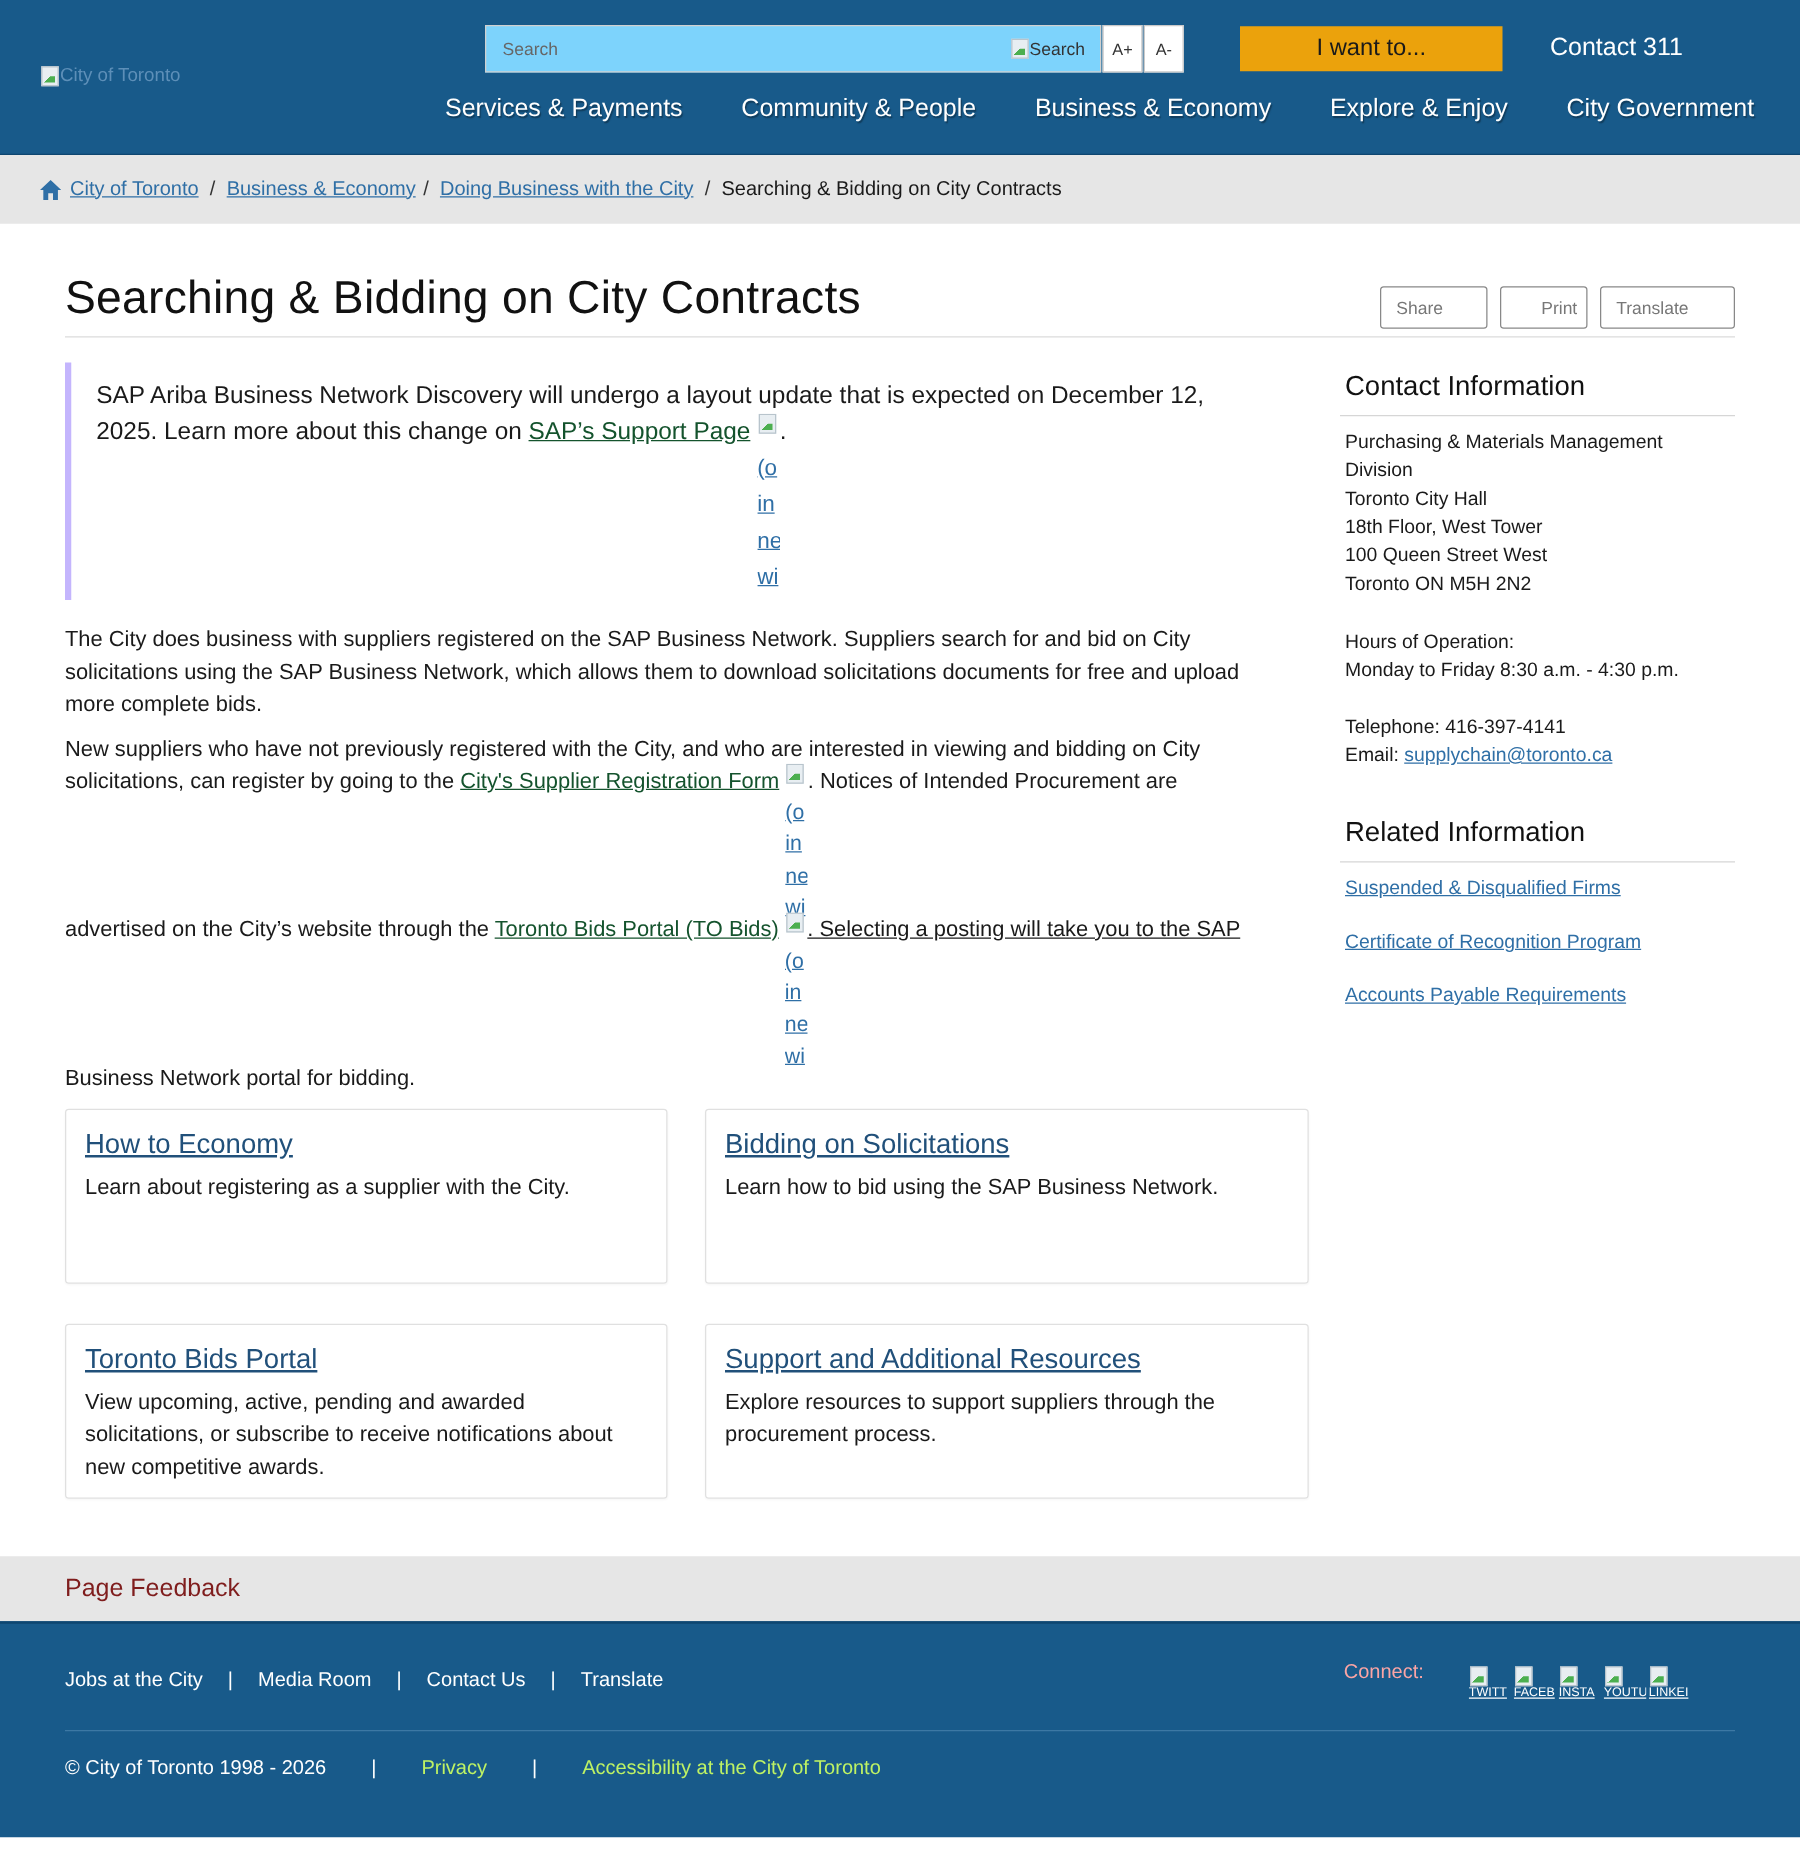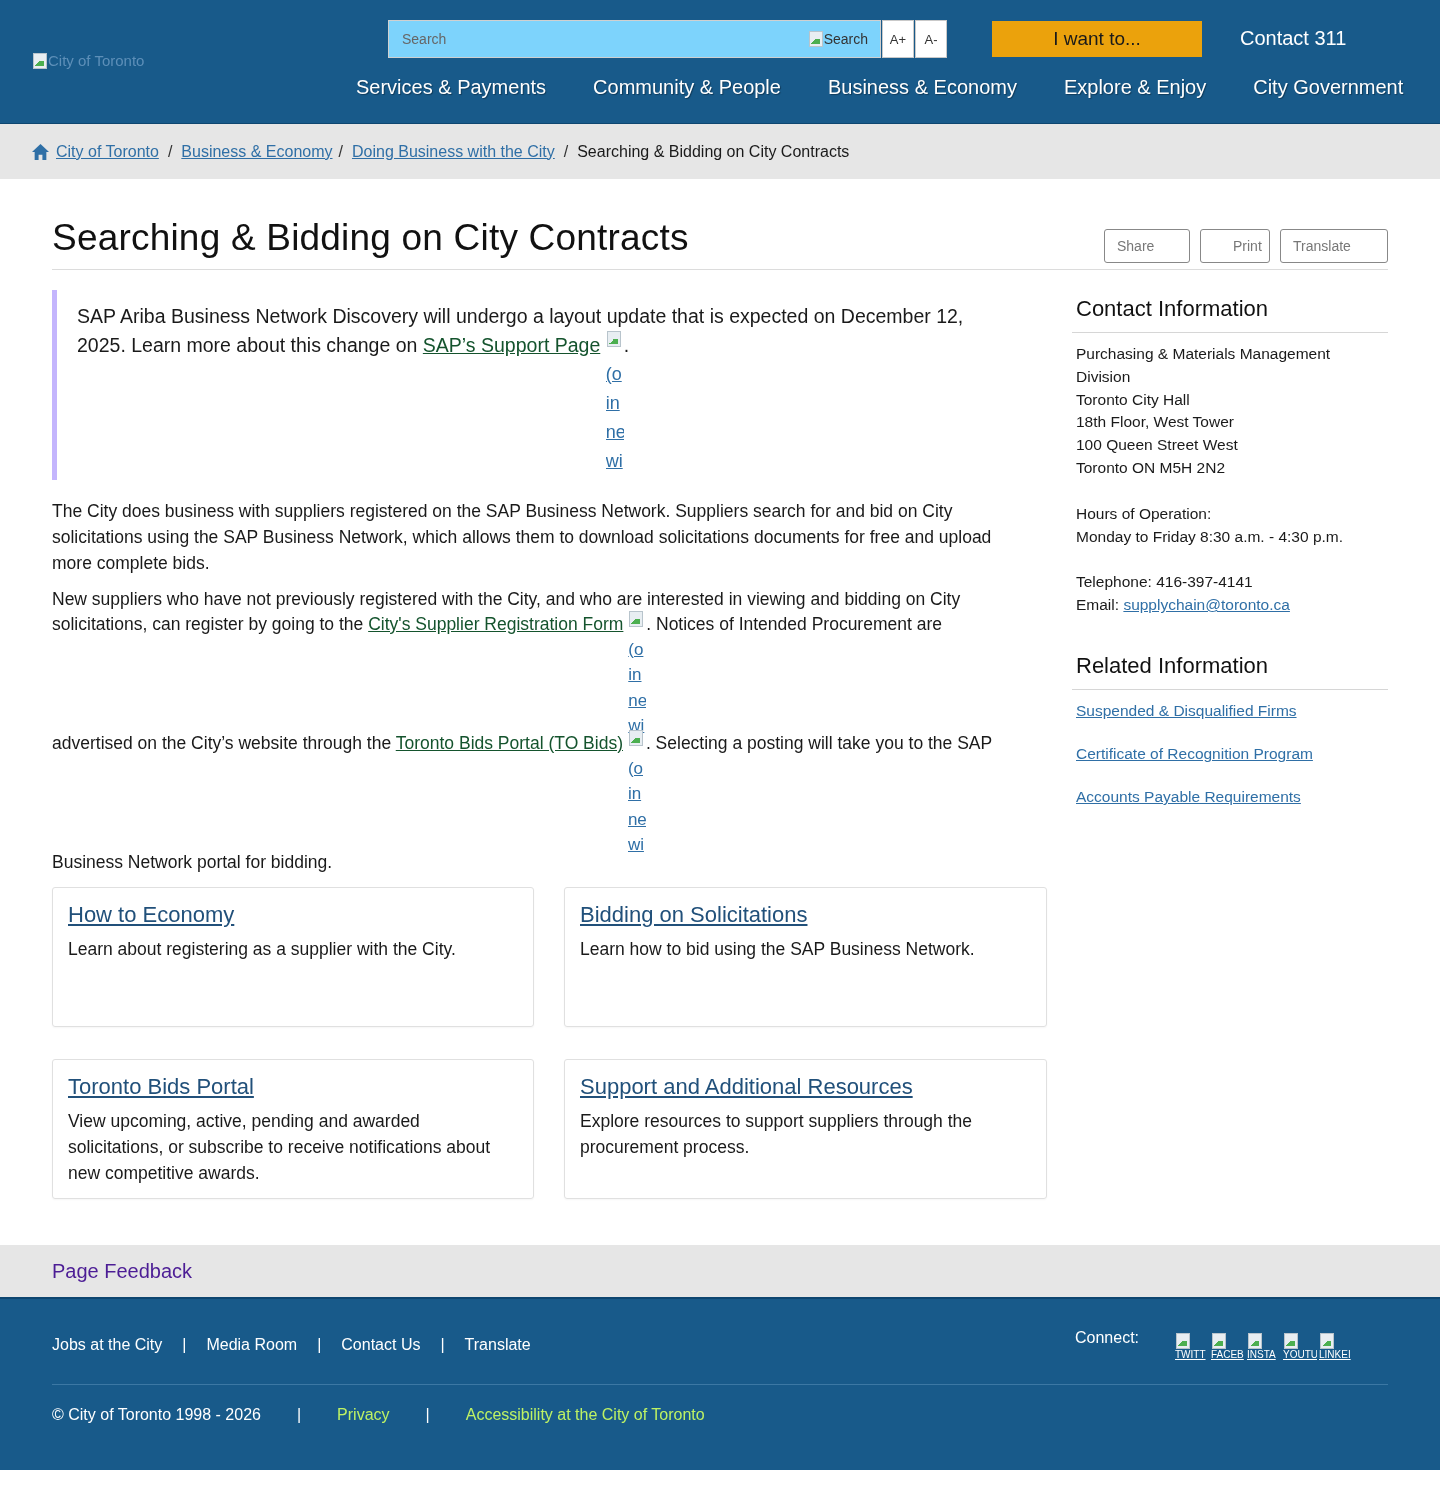--- a/index.html
+++ b/index.html
@@ -68,32 +68,32 @@
 
   .side-h { font-size: 22px; font-weight: normal; color: #111; padding-bottom: 10px; border-bottom: 1px solid #d6d6d6; margin-left: -4px; padding-left: 4px; }
   .side-body { font-size: 15.5px; line-height: 22.8px; color: #1a1a1a; margin-top: 10px; }
   .side-body .gap { height: 23px; }
   .side-body a { color: #2f6fa6; }
   .related-h { margin-top: 36px; }
   .related-list { margin-top: 10px; font-size: 15.5px; }
   .related-list a { display: block; line-height: 22px; margin-bottom: 21px; color: #2f6fa6; }
 
   
-  .feedback { background: #e6e6e6; height: 52px; display: flex; align-items: center; padding-left: 52px; font-size: 20px; color: #4c1d95; margin-top: 0; }
+  .feedback { background: #e6e6e6; height: 52px; display: flex; align-items: center; padding-left: 52px; font-size: 20px; color: #7f1d1d; margin-top: 0; }
 
   
   .footer { background: #185a8a; height: 173px; position: relative; border-top: 2px solid #0e4670; }
   .footer-links { position: absolute; left: 52px; top: 37px; display: flex; align-items: center; color: #fff; font-size: 16px; }
   .footer-links a { color: #fff; text-decoration: none; }
   .footer-links .pipe { margin: 0 20px; color: #fff; }
   .footer-divider { position: absolute; left: 52px; right: 52px; top: 85px; height: 1px; background: #3c78a4; }
   .footer-bottom { position: absolute; left: 52px; top: 107px; display: flex; align-items: center; color: #fff; font-size: 16px; gap: 16px; }
   .footer-bottom a { color: #bef264; text-decoration: none; }
   .footer-bottom .pipe { margin: 0 20px; }
-  .connect { position: absolute; left: 1075px; top: 30px; color: #ffffff; font-size: 16px; }
+  .connect { position: absolute; left: 1075px; top: 30px; color: #fca5a5; font-size: 16px; }
   .social { position: absolute; left: 1175px; top: 34px; display: flex; gap: 2px; }
   .social-item { width: 34px; display: flex; flex-direction: column; align-items: flex-start; color: #fff; font-size: 10px; overflow: hidden; white-space: nowrap; }
   .social-item .broken-img { margin-bottom: 0; }
 </style>
 </head>
 <body>
 
 <header class="site-header">
   <a class="logo" style="text-decoration:none;">
     <span class="broken-img"></span>
@@ -179,21 +179,21 @@
         </span><span style="vertical-align:top;">. Notices of Intended Procurement are</span>
       </div>
       <div class="ln" style="top:144px">
         <span>advertised on the City’s website through the </span><a>Toronto Bids Portal (TO Bids)</a>
         <span class="ext-small">
           <span style="text-decoration:none;"><i class="broken-img"></i></span>
           <span>(o</span>
           <span>in</span>
           <span>ne</span>
           <span>wi</span>
-        </span><span style="vertical-align:top;">. Selecting a posting will take you to the SAP</span>
+        </span><span style="vertical-align:top;text-decoration:underline;">. Selecting a posting will take you to the SAP</span>
       </div>
       <div class="ln" style="top:263px">Business Network portal for bidding.</div>
     </div>
   </div>
 
   <div class="cards">
     <div class="card">
       <a class="card-title">How to Economy</a>
       <p class="card-desc">Learn about registering as a supplier with the City.</p>
     </div>

